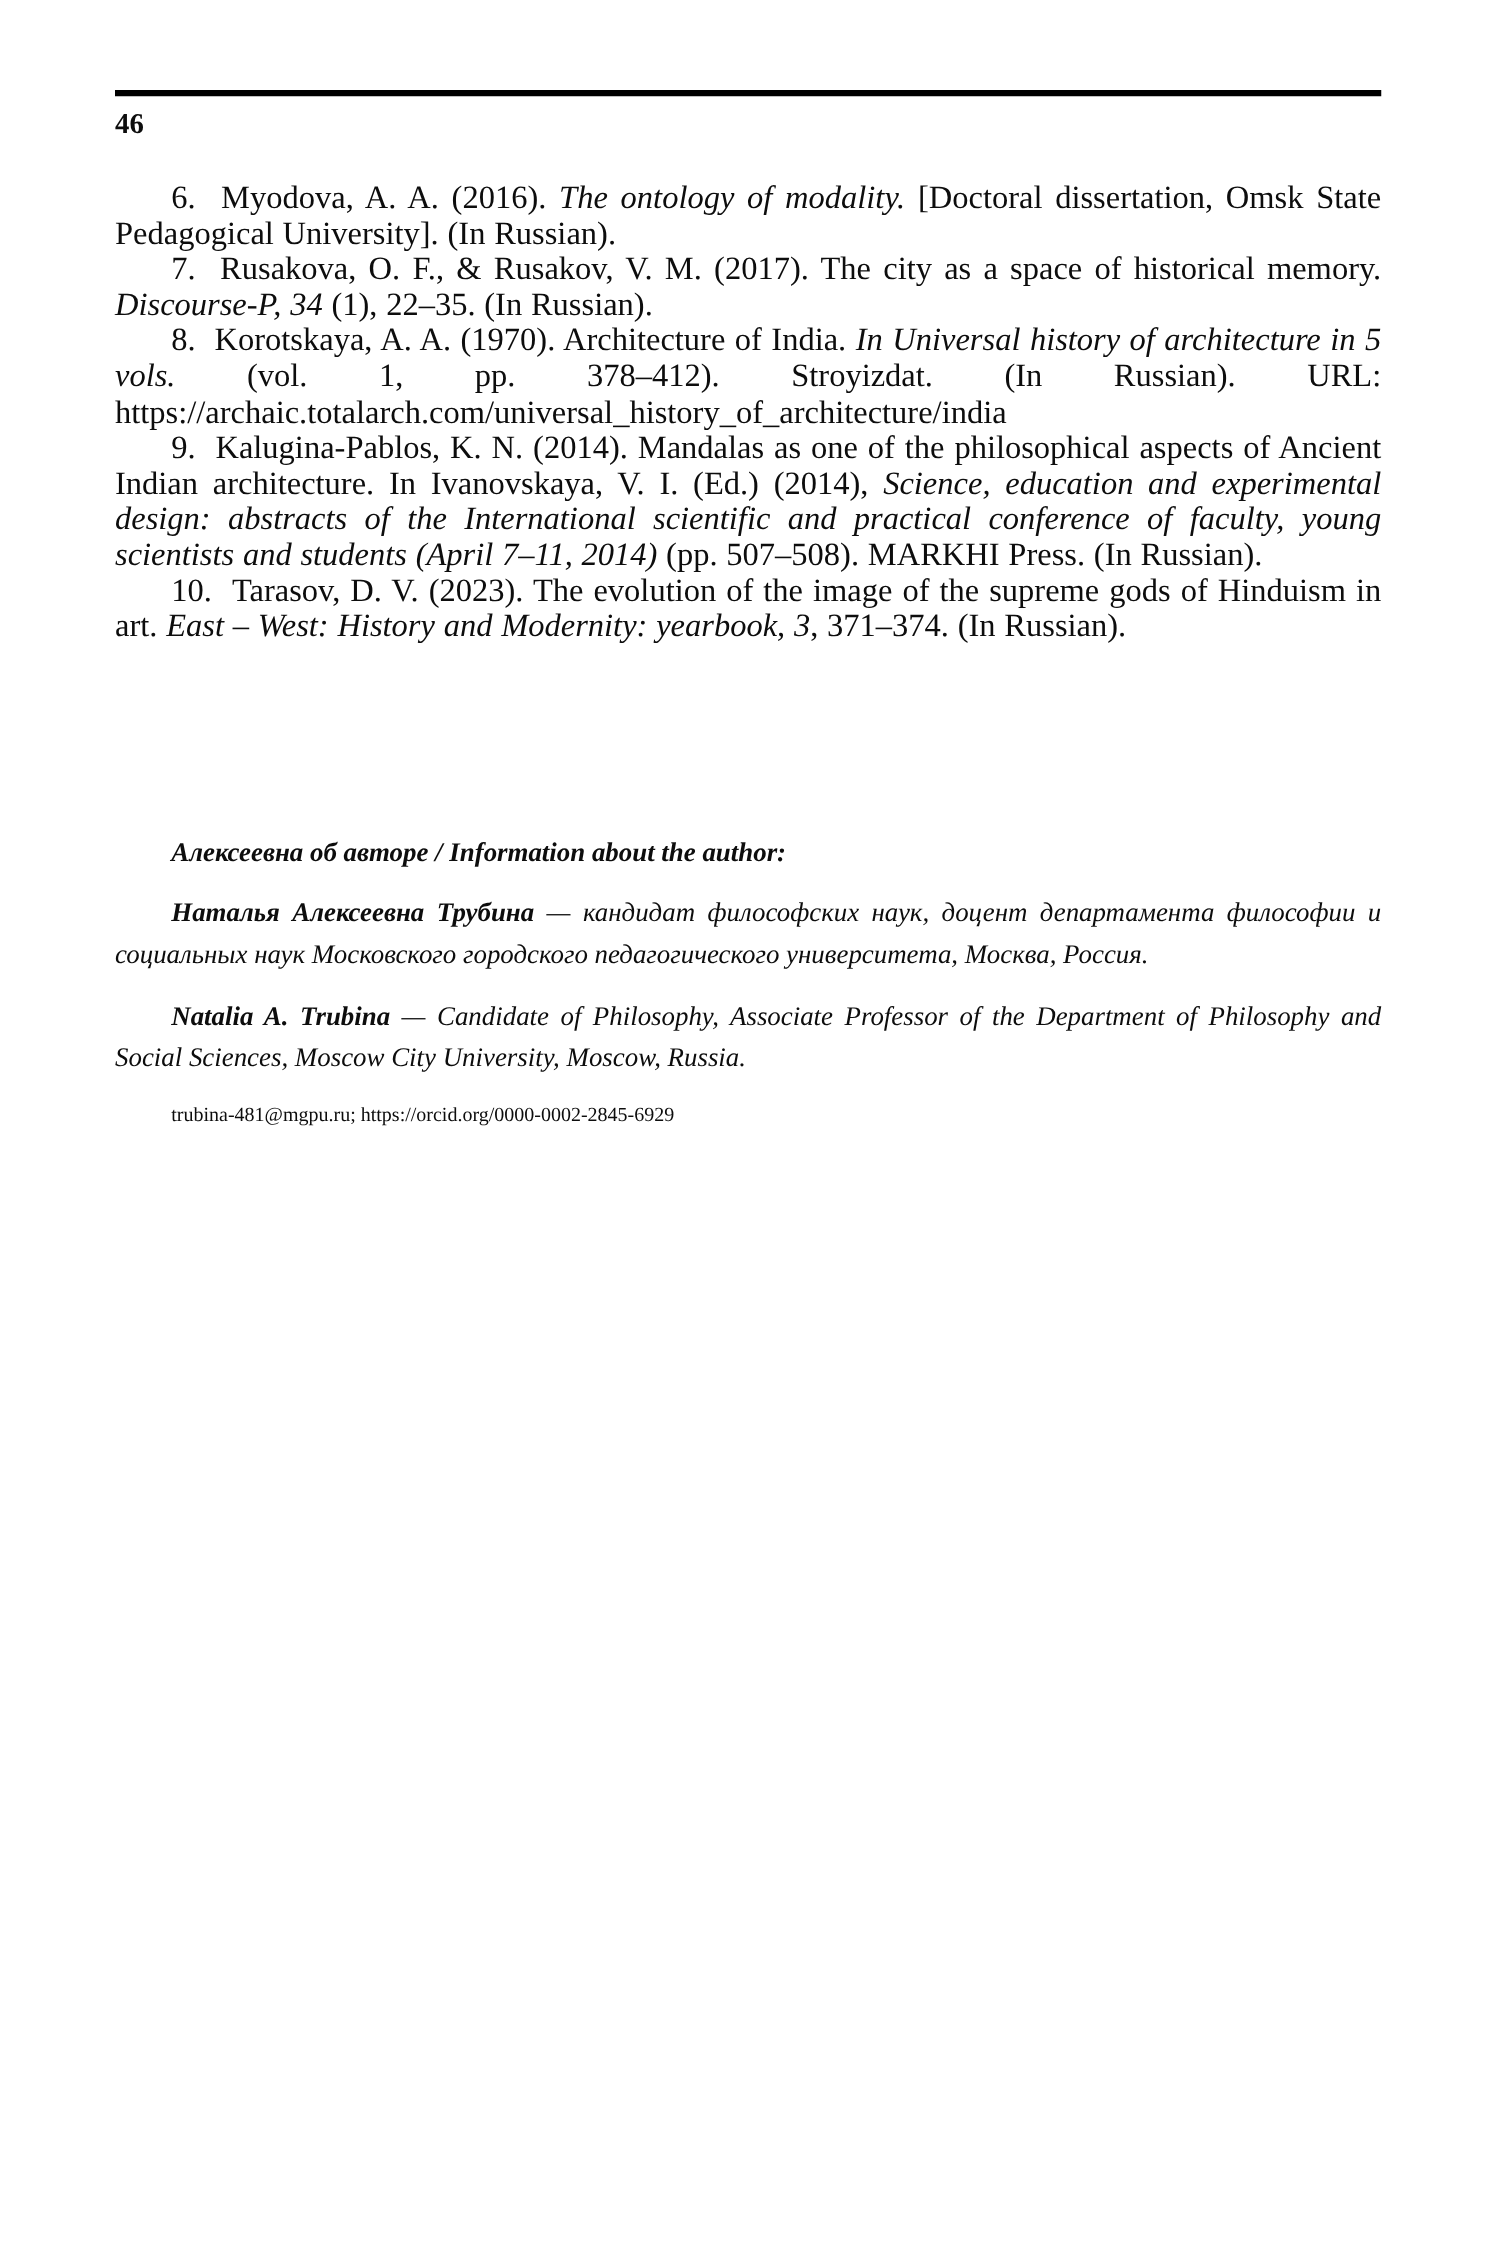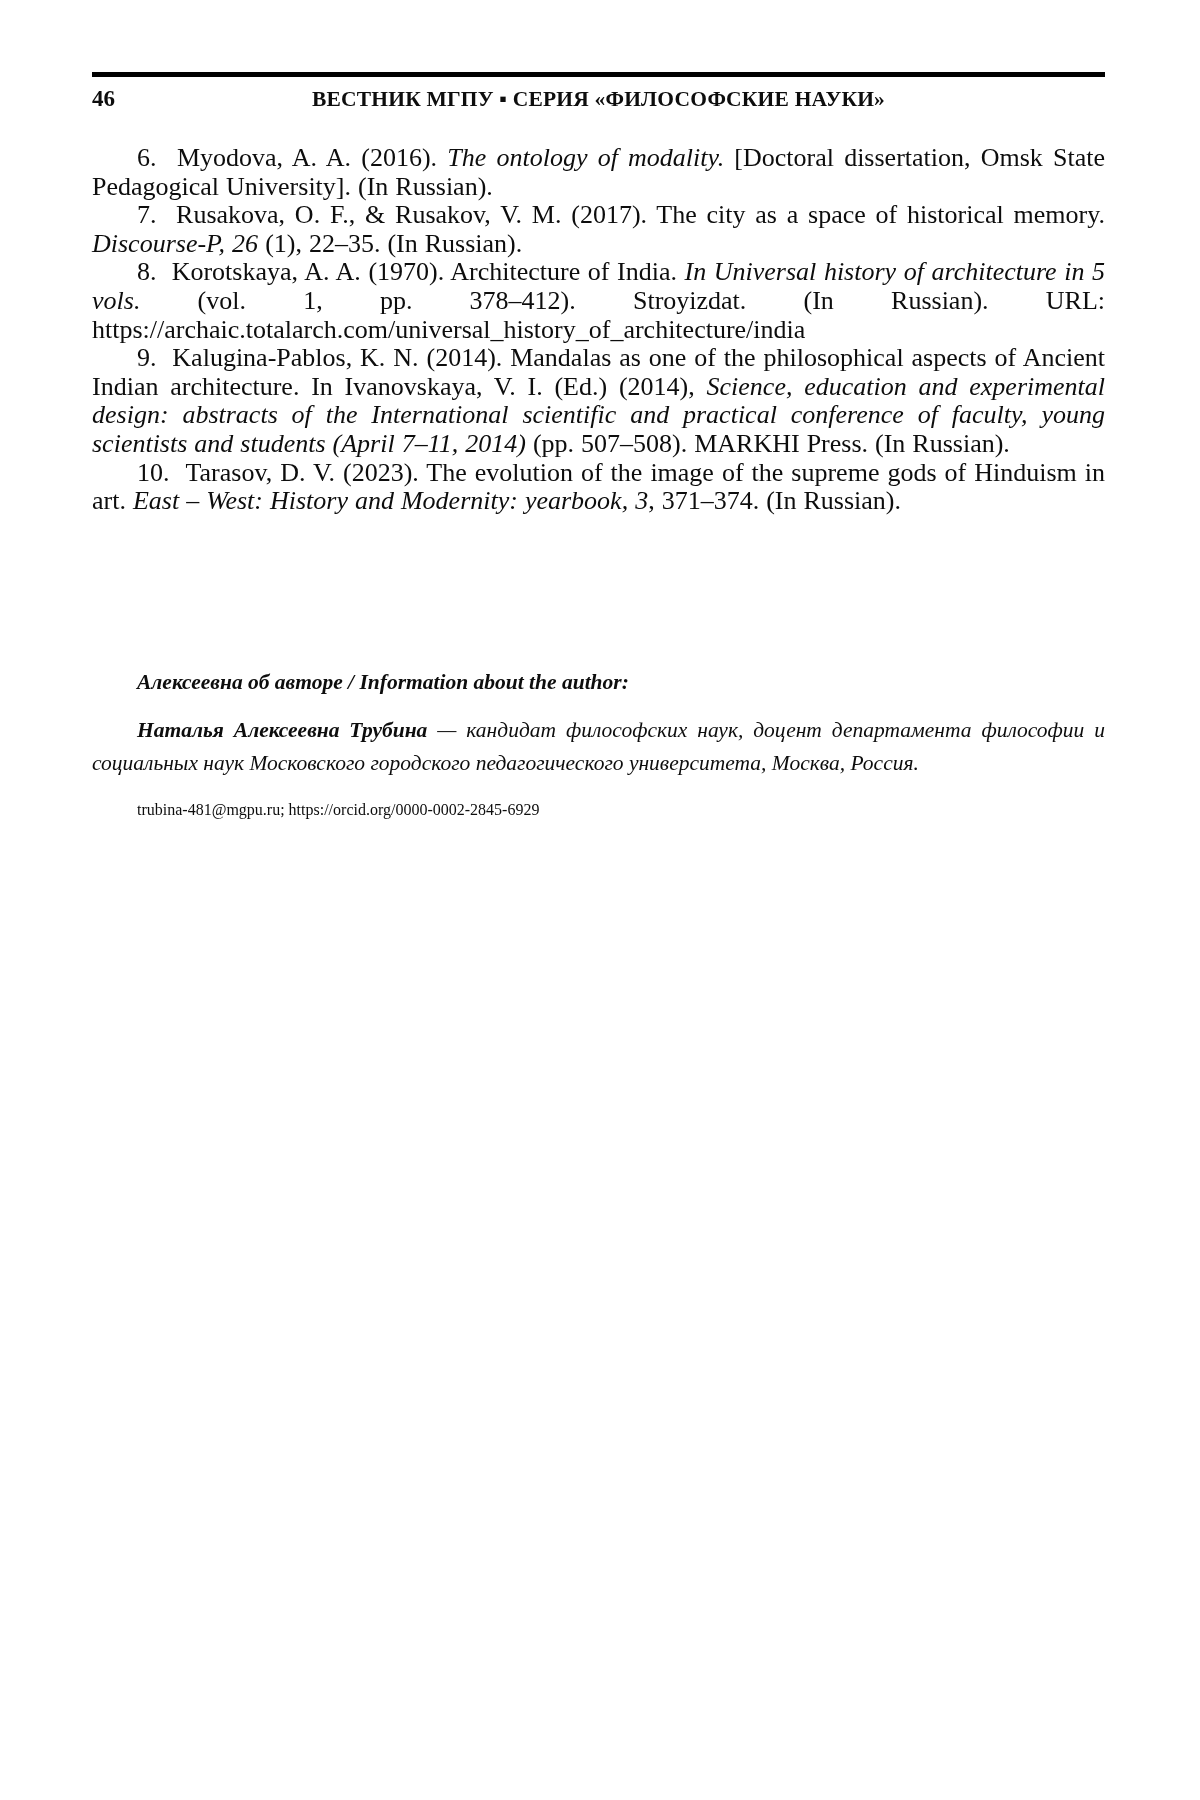--- a/index.html
+++ b/index.html
@@ -87,35 +87,35 @@
 </style>
 </head>
 <body>
 
 <div class="page">
 
   <header>
     <div class="header-rule"></div>
     <div class="header-row">
       <span class="page-num">46</span>
-      <span class="header-title">ВЕСТНИК МГПУ ▪ СЕРИЯ «ФИЛОСОФСКИЕ НАУКИ»</span>
     </div>
   </header>
 
   <main>
 
     <div class="refs">
       <p><span>6.&nbsp;&nbsp;Myodova, A. A. (2016). </span><span class="it">The ontology of modality.</span><span> [Doctoral dissertation, Omsk State Pedagogical University]. (In Russian).</span></p>
-      <p><span>7.&nbsp;&nbsp;Rusakova, O. F., &amp; Rusakov, V. M. (2017). The city as a space of historical memory. </span><span class="it">Discourse-P, 26</span><span> (1), 22–35. (In Russian).</span></p>
+      <p><span>7.&nbsp;&nbsp;Rusakova, O. F., &amp; Rusakov, V. M. (2017). The city as a space of historical memory. </span><span class="it">Discourse-P, 34</span><span> (1), 22–35. (In Russian).</span></p>
       <p><span>8.&nbsp;&nbsp;Korotskaya, A. A. (1970). Architecture of India. </span><span class="it">In Universal history of architecture in 5 vols.</span><span> (vol. 1, pp. 378–412). Stroyizdat. (In Russian). URL: https://archaic.totalarch.com/universal_history_of_architecture/india</span></p>
       <p><span>9.&nbsp;&nbsp;Kalugina-Pablos, K. N. (2014). Mandalas as one of the philosophical aspects of Ancient Indian architecture. In Ivanovskaya, V. I. (Ed.) (2014), </span><span class="it">Science, education and experimental design: abstracts of the International scientific and practical conference of faculty, young scientists and students (April 7–11, 2014)</span><span> (pp. 507–508). MARKHI Press. (In Russian).</span></p>
       <p><span>10.&nbsp;&nbsp;Tarasov, D. V. (2023). The evolution of the image of the supreme gods of Hinduism in art. </span><span class="it">East – West: History and Modernity: yearbook, 3</span><span>, 371–374. (In Russian).</span></p>
     </div>
 
     <section class="author-section">
       <p class="author-heading">Алексеевна об авторе / Information about the author:</p>
       <p class="author-p"><span class="bd">Наталья Алексеевна Трубина</span><span> — кандидат философских наук, доцент департамента философии и социальных наук Московского городского педагогического университета, Москва, Россия.</span></p>
+      <p class="author-p"><span class="bd">Natalia A. Trubina</span><span> — Candidate of Philosophy, Associate Professor of the Department of Philosophy and Social Sciences, Moscow City University, Moscow, Russia.</span></p>
       <p class="contact-line">trubina-481@mgpu.ru; https://orcid.org/0000-0002-2845-6929</p>
     </section>
 
   </main>
 
 </div>
 
 </body></html>

